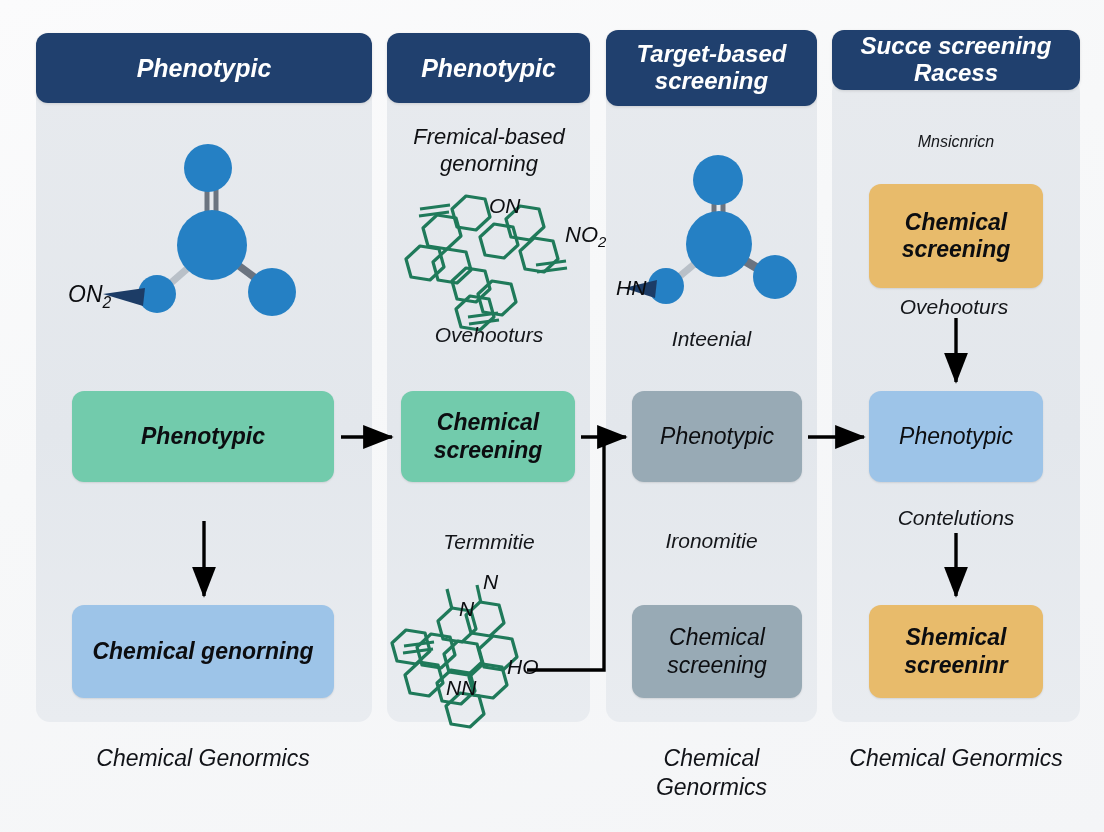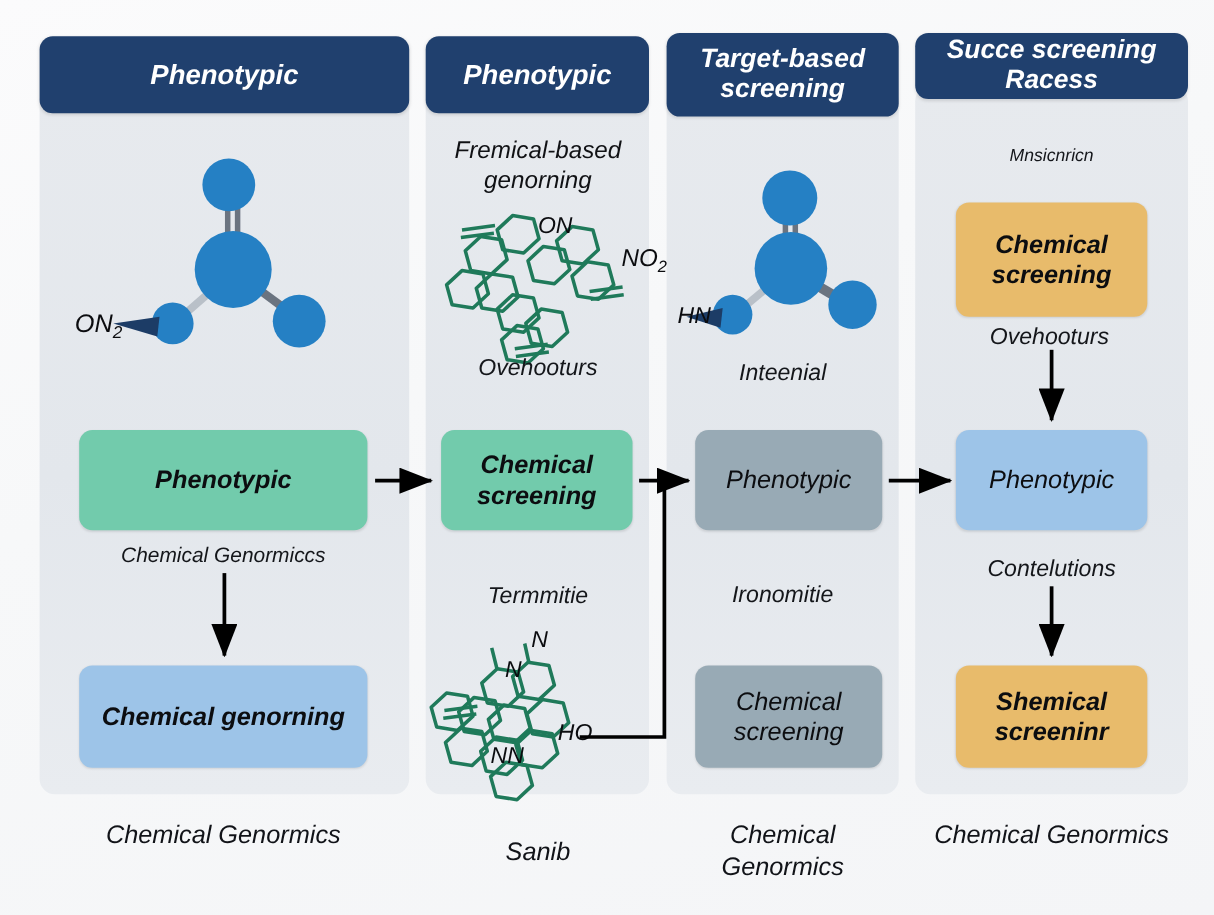--- a/index.html
+++ b/index.html
@@ -141,21 +141,20 @@
       <polygon points="103,294 145,288 143,306" fill="#1c3c66"></polygon>
     </g>
   </svg>
   <div class="mol-label" style="left:68px; top:281px;">
     <span>ON</span><sub>2</sub>
   </div>
 
   <div class="node node-green" style="left:72px; top:391px; width:262px; height:91px;">
     <span>Phenotypic</span>
   </div>
-  <div class="cap" style="left:52px; top:495px; width:302px;">Chemical Genormiccs</div>
 
   <div class="node node-blue" style="left:72px; top:605px; width:262px; height:93px;text-align:center;">
     <span>Chemical genorning</span>
   </div>
 
   <div class="title-txt" style="left:390px; top:124px; width:198px;">Fremical-based genorning</div>
 
   <svg class="lines">
     <g fill="none" stroke="#1f7a5a" stroke-width="3.2" stroke-linejoin="round">
       <polygon points="437,215 423,228 428,246 447,249 461,236 456,218"></polygon>
@@ -268,17 +267,16 @@
     <path d="M 527 670 L 604 670 L 604 437" fill="none" stroke="#000" stroke-width="3.4"></path>
 
     <line x1="808" y1="437" x2="864" y2="437" stroke="#000" stroke-width="3.4" marker-end="url(#arrowhead)"></line>
 
     <line x1="956" y1="318" x2="956" y2="382" stroke="#000" stroke-width="3.4" marker-end="url(#arrowhead)"></line>
 
     <line x1="956" y1="533" x2="956" y2="596" stroke="#000" stroke-width="3.4" marker-end="url(#arrowhead)"></line>
   </svg>
 
   <div class="bottom-cap" style="left:52px; top:744px; width:302px;">Chemical Genormics</div>
-  <div class="bottom-cap" style="left:390px; top:760px; width:198px;">Sanib</div>
   <div class="bottom-cap" style="left:608px; top:744px; width:207px;">Chemical Genormics</div>
   <div class="bottom-cap" style="left:834px; top:744px; width:244px;">Chemical Genormics</div>
 
 </div>
 
 </body></html>

